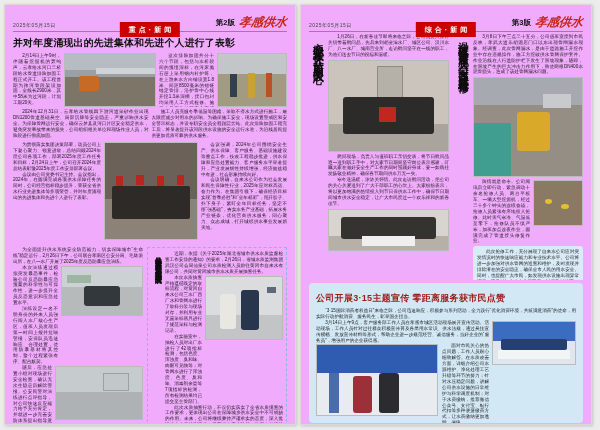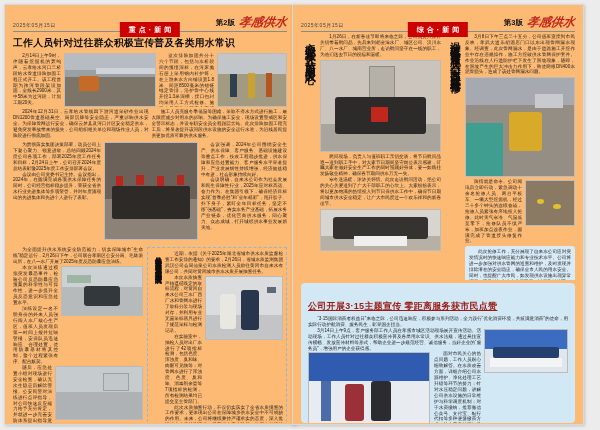--- a/index.html
+++ b/index.html
@@ -1,39 +1,39 @@
 <!DOCTYPE html>
 <html><head>
 <meta charset="utf-8">
 <style>
   * { margin:0; padding:0; box-sizing:border-box; }
   html,body { width:600px; height:430px; }
   body { background:#ececec; font-family:"Liberation Sans","DejaVu Sans",sans-serif; position:relative; overflow:hidden; }
 
-  .page { position:absolute; top:4px; width:292px; height:421px; background:#fdba74;
+  .page { position:absolute; top:4px; width:292px; height:421px; background:#f0abfc;
           border:1px solid #d9d9d9; box-shadow:1px 1px 3px rgba(0,0,0,.18); padding:0 8px 4px; overflow:hidden; }
   .page-left { left:4px; }
-  .page-right { left:292px; }
+  .page-right { left:300px; }
 
   .phead { position:relative; height:27px; border-bottom:1px solid #8a8a8a;
            display:flex; align-items:flex-end; justify-content:space-between; padding-bottom:3px; }
   .pdate { font-size:5px; color:#444; letter-spacing:.5px; }
   .secbox { position:absolute; left:50%; transform:translateX(-50%); bottom:-6px;
             background:#cc0000; color:#fff; font-weight:bold; font-size:7px;
             letter-spacing:3px; padding:2.5px 6px 2.5px 9px; white-space:nowrap; }
   .pright { display:flex; align-items:flex-end; gap:4px; }
   .pno { font-size:7.5px; font-weight:bold; color:#111; }
   .masthead { font-family:"DejaVu Serif","Liberation Serif",serif; font-style:italic; font-weight:bold;
               color:#c3261d; font-size:12px; line-height:12px; transform:skewX(-8deg); display:inline-block; }
 
   p.b { font-size:4.6px; line-height:5.9px; color:#1c1c1c; text-align:justify; text-indent:9.2px; overflow:hidden; }
   .t1 { font-size:9.8px; font-weight:bold; color:#0d0d0d; margin:5px 0 3px; letter-spacing:.3px; white-space:nowrap; overflow:hidden; }
   .t2 { font-size:9.2px; font-weight:bold; color:#0d0d0d; margin:4px 0 3px; white-space:nowrap; overflow:hidden; }
   .t3 { font-size:7.8px; font-weight:bold; color:#0d0d0d; margin:1px 0 2px; white-space:nowrap; overflow:hidden; }
-  .t315 { font-size:9px; font-weight:bold; color:#9c1c15; margin:13px 0 3px; letter-spacing:.3px; white-space:nowrap; overflow:hidden;text-decoration:underline; }
+  .t315 { font-size:9px; font-weight:bold; color:#9c1c15; margin:5px 0 3px; letter-spacing:.3px; white-space:nowrap; overflow:hidden; }
 
   .vtitle { writing-mode:vertical-rl; font-weight:bold; color:#0d0d0d; flex-shrink:0; overflow:hidden; }
   .vt-big { font-size:10.5px; width:17px; letter-spacing:2px; }
   .vt-sm  { font-size:7px;  width:13px; letter-spacing:.8px; }
 
   .prow { display:flex; gap:3px; margin-bottom:2px; }
   .col { overflow:hidden; }
   .ph { position:relative; overflow:hidden; flex-shrink:0; border:1px solid #bbb; }
   .ph i { position:absolute; display:block; }
   .fr { float:right; margin:1px 0 2px 3px; }
@@ -75,21 +75,21 @@
   <div class="phead">
     <span class="pdate">2025年05月15日</span>
     <span class="secbox">重点·新闻</span>
     <span class="pright">
       <span class="pno">第2版</span>
       <span class="masthead">孝感供水</span>
     </span>
   </div>
 
   <div class="sec">
-    <h2 class="t1">工作人员针对过往群众积极宣传普及各类用水常识</h2>
+    <h2 class="t1">并对年度涌现出的先进集体和先进个人进行了表彰</h2>
     <div class="prow" style="height:54px;">
       <p class="b col" style="width:48px;">2月14日上午9时，伴随着挖掘机的轰鸣声，云孝给水河口二桥段给水管道排险加固工程正式开工。该工程首期为跨河管段架设加固，全线长2900米，其中58米为过河段，计划工期20天。</p>
       <div class="ph ph-riv" style="width:92px;height:54px;">
         <i style="top:27%;left:34%;right:0;height:12%;background:#ced3d7;"></i>
         <i style="left:16%;top:42%;width:22%;height:30%;background:#c66a28;border-radius:2px;"></i>
       </div>
       <p class="b col" style="width:55px;">这次排险加固共分十六个节段，包括与水桥段间的预埋深标，在河床抛石层上采用钢内衬护筒，在上游来水方向铺设宽1.8米、间距8500毫米的锚链锚定管排，沿护管中心线开挖1.3米深槽，接口包封均采用人工方式检修。施工人员严格按既定方案精准施工，确保施工质量。</p>
       <div class="ph ph-wrk" style="flex:1;height:54px;">
         <i style="left:18%;top:38%;width:10%;height:45%;background:#31404e;"></i>
         <i style="left:44%;top:36%;width:11%;height:48%;background:#c9a231;"></i>

